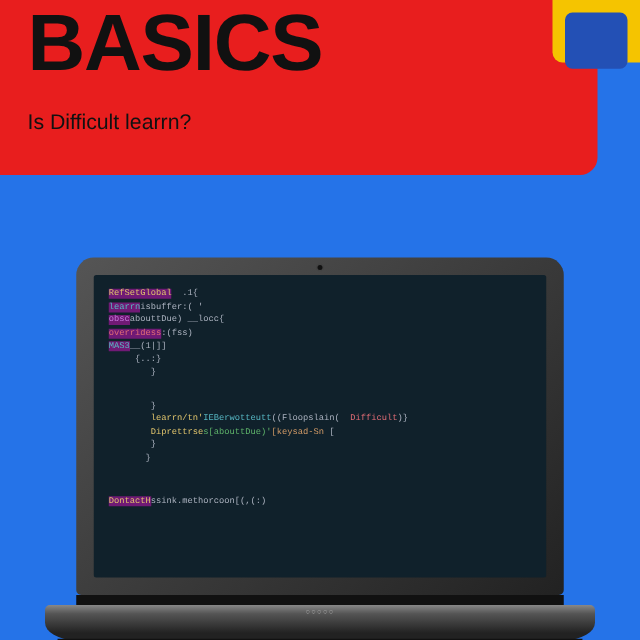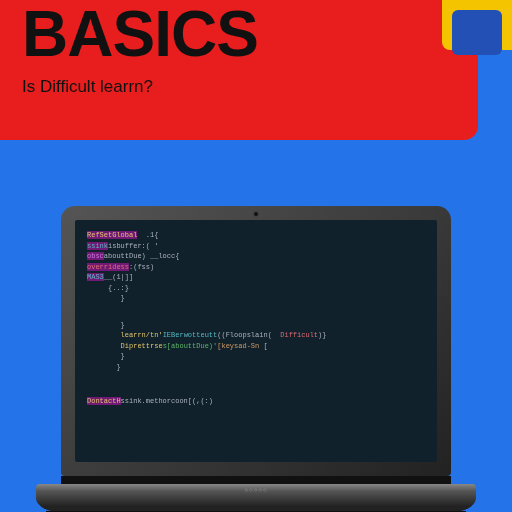--- a/index.html
+++ b/index.html
@@ -25,21 +25,21 @@
       font-size: 64px;
       font-weight: 900;
       color: #111;
       letter-spacing: -1px;
       line-height: 1;
       padding-top: 2px;
     }
     .subtitle {
       font-size: 17px;
       color: #111;
-      margin-top: 11px;
+      margin-top: 22px;
       font-weight: 400;
     }
     .yellow-block {
       position: absolute;
       top: 0;
       right: 0;
       width: 70px;
       height: 50px;
       background: #f5c400;
       border-radius: 0 0 0 8px;
@@ -143,21 +143,21 @@
 </div>
 
 <div class="yellow-block"></div>
 <div class="blue-block"></div>
 
 <div class="laptop">
   <div class="screen-frame">
     <div class="webcam"></div>
     <div class="screen" id="code-container">
         <div class="code-line"><span class="c-fn c-bg">RefSetGlobal</span><span class="c-punc">  .1{</span></div>
-        <div class="code-line"><span class="c-var c-bg">ssink</span><span class="c-punc">isbuffer:( '</span></div>
+        <div class="code-line"><span class="c-var c-bg">learrn</span><span class="c-punc">isbuffer:( '</span></div>
         <div class="code-line"><span class="c-kw c-bg">obsc</span><span class="c-punc">abouttDue) __locc{</span></div>
         <div class="code-line"><span class="c-err c-bg">overridess</span><span class="c-punc">:(fss)</span></div>
         <div class="code-line"><span class="c-var c-bg">MAS3</span><span class="c-punc">__(1|]]</span></div>
         <div class="code-line"><span class="c-punc">     {..:}</span></div>
         <div class="code-line"><span class="c-punc">        }</span></div>
         <div class="blank"></div>
         <div class="blank"></div>
         <div class="code-line"><span class="c-punc">        }</span></div>
         <div class="code-line"><span class="">        </span><span class="c-fn">learrn/tn'</span><span class="c-var">IEBerwotteutt</span><span class="c-punc">((Floopslain(  </span><span class="c-err">Difficult</span><span class="c-punc">)}</span></div>
         <div class="code-line"><span class="">        </span><span class="c-fn">Diprettrse</span><span class="c-str">s[abouttDue)'</span><span class="c-num">[keysad-Sn</span><span class="c-punc"> [</span></div>

